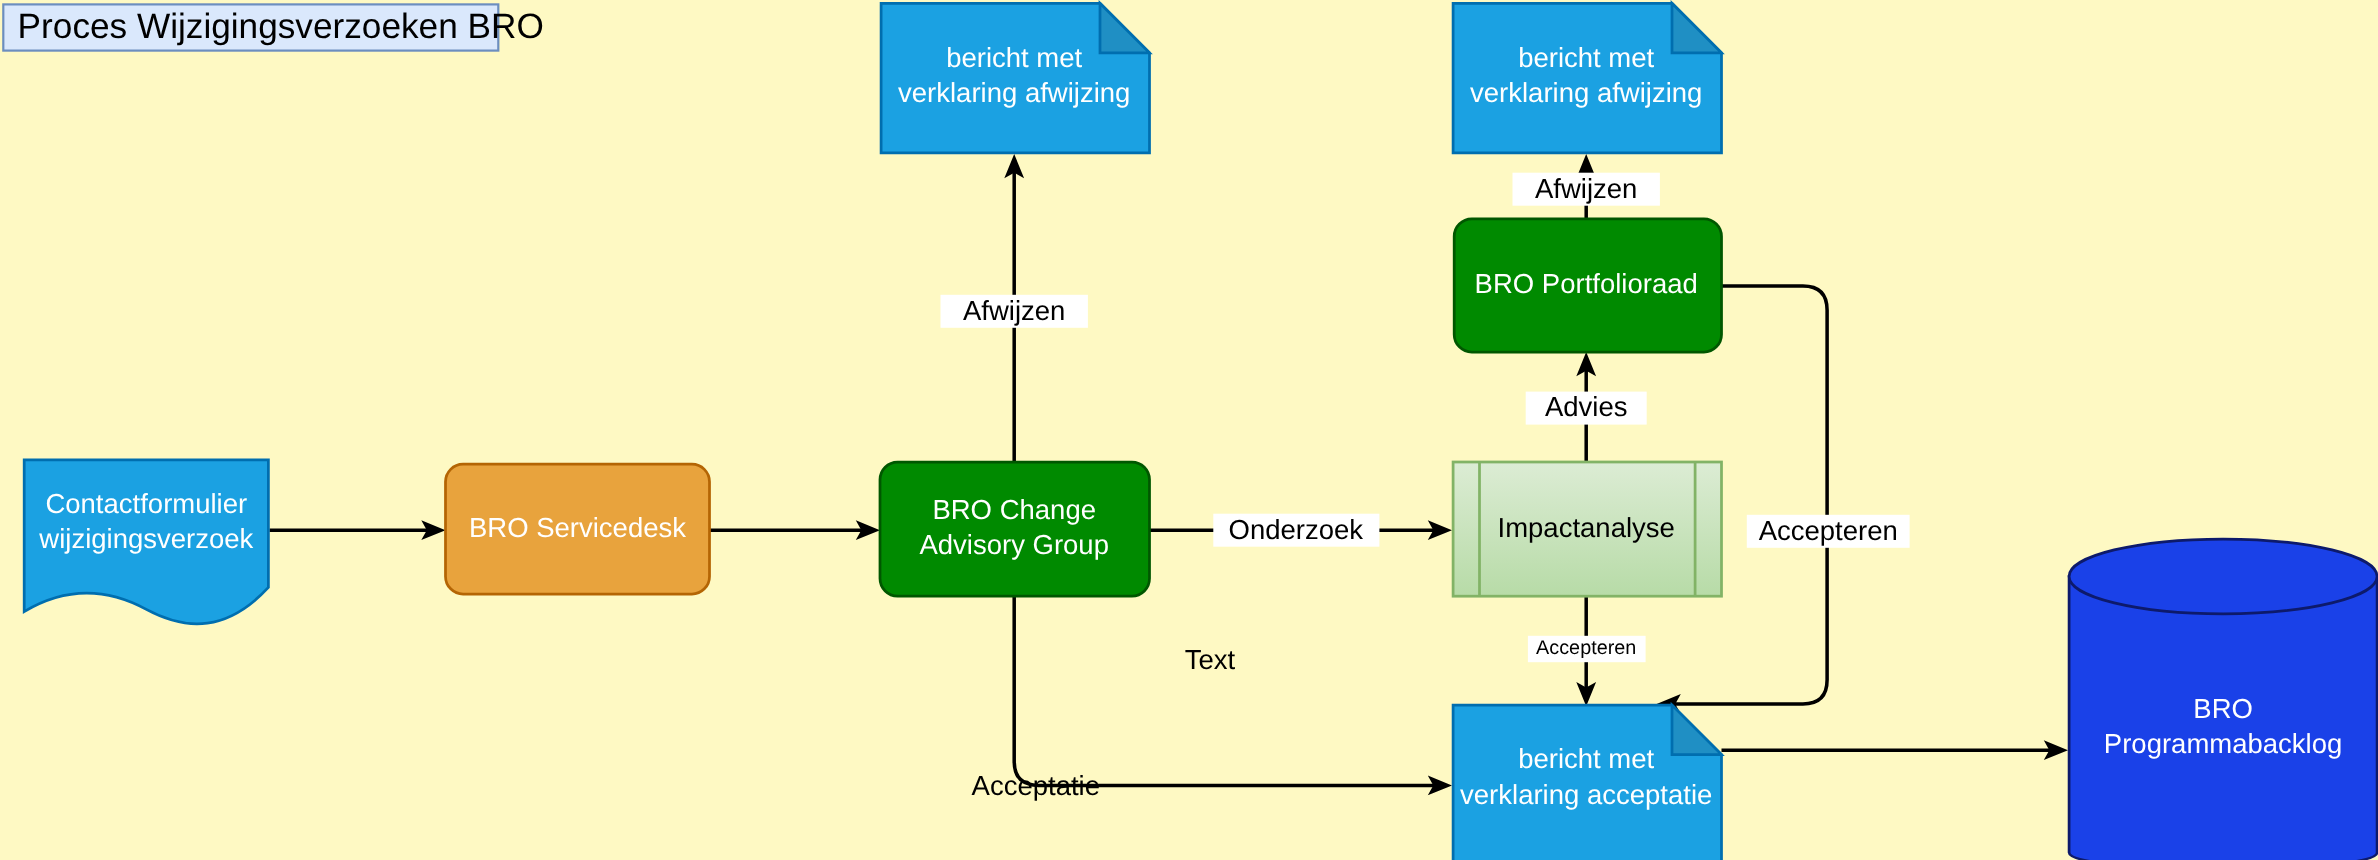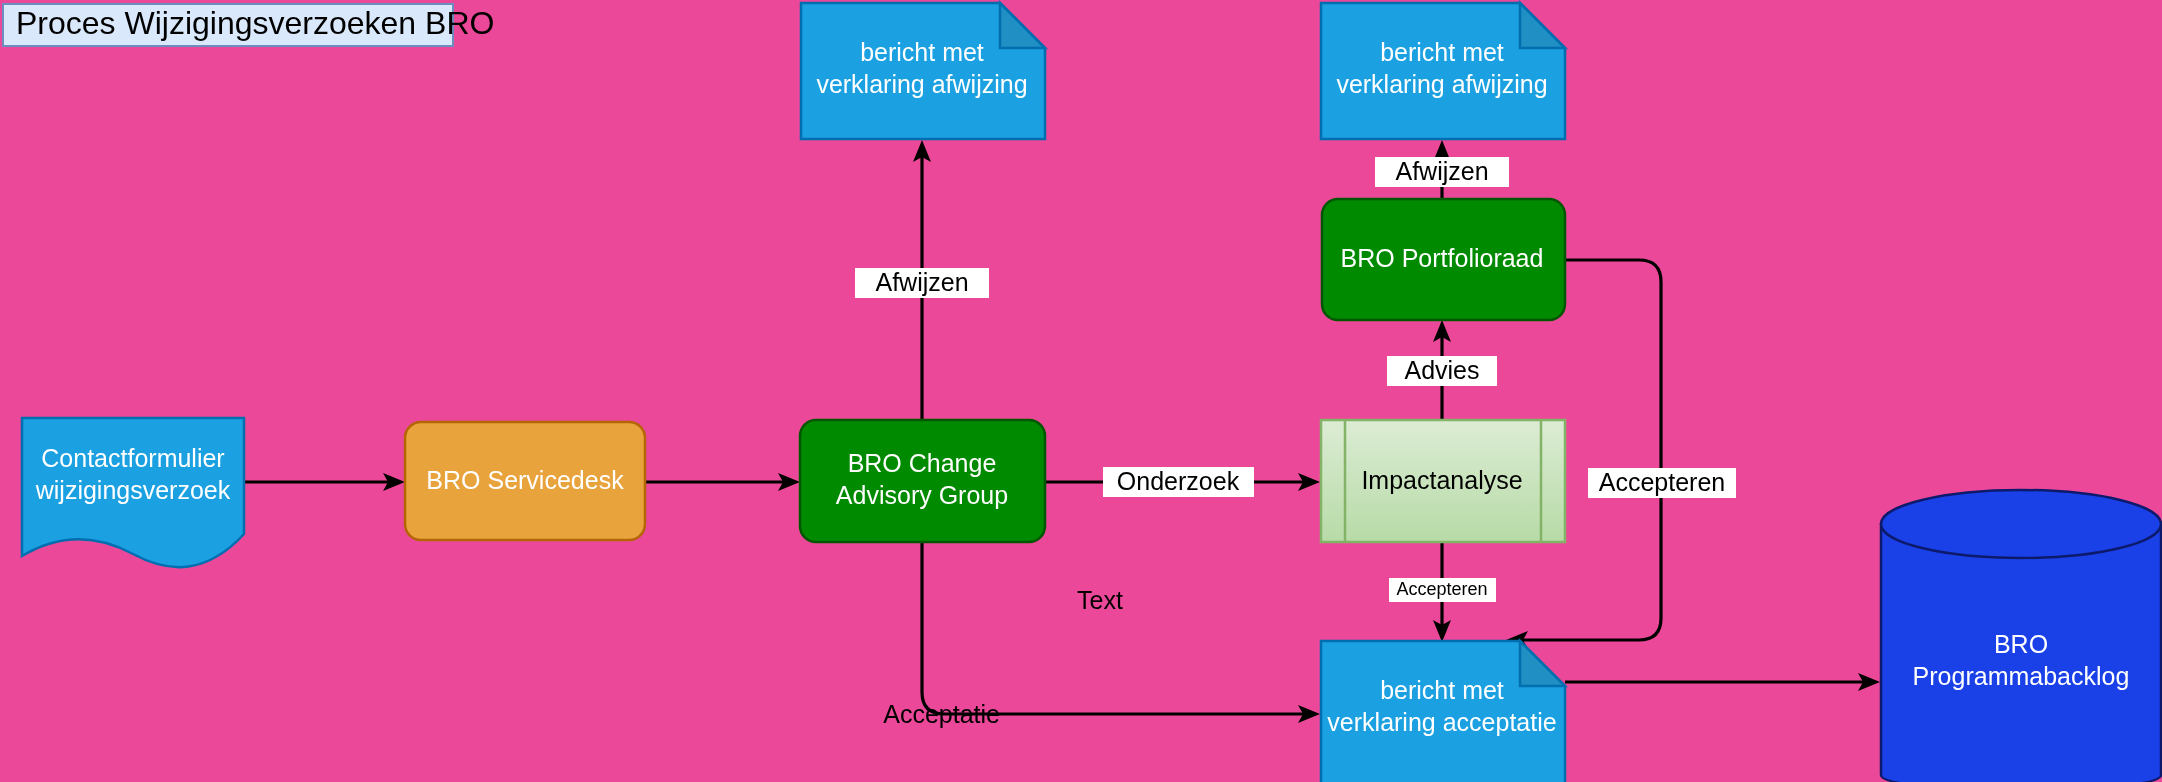--- a/index.html
+++ b/index.html
@@ -11,21 +11,21 @@
   body {
     width: 2162px;
     height: 782px;
     overflow: hidden;
     font-family: "Liberation Sans", sans-serif;
   }
   #diagram-root {
     position: relative;
     width: 2162px;
     height: 782px;
-    background: #ec4899;
+    background: #fef9c3;
     text-decoration: underline;
   }
   svg#flow-svg {
     display: block;
     width: 2162px;
     height: 782px;
   }
   .shape-label {
     font-family: "Liberation Sans", sans-serif;
     font-size: 25px;

